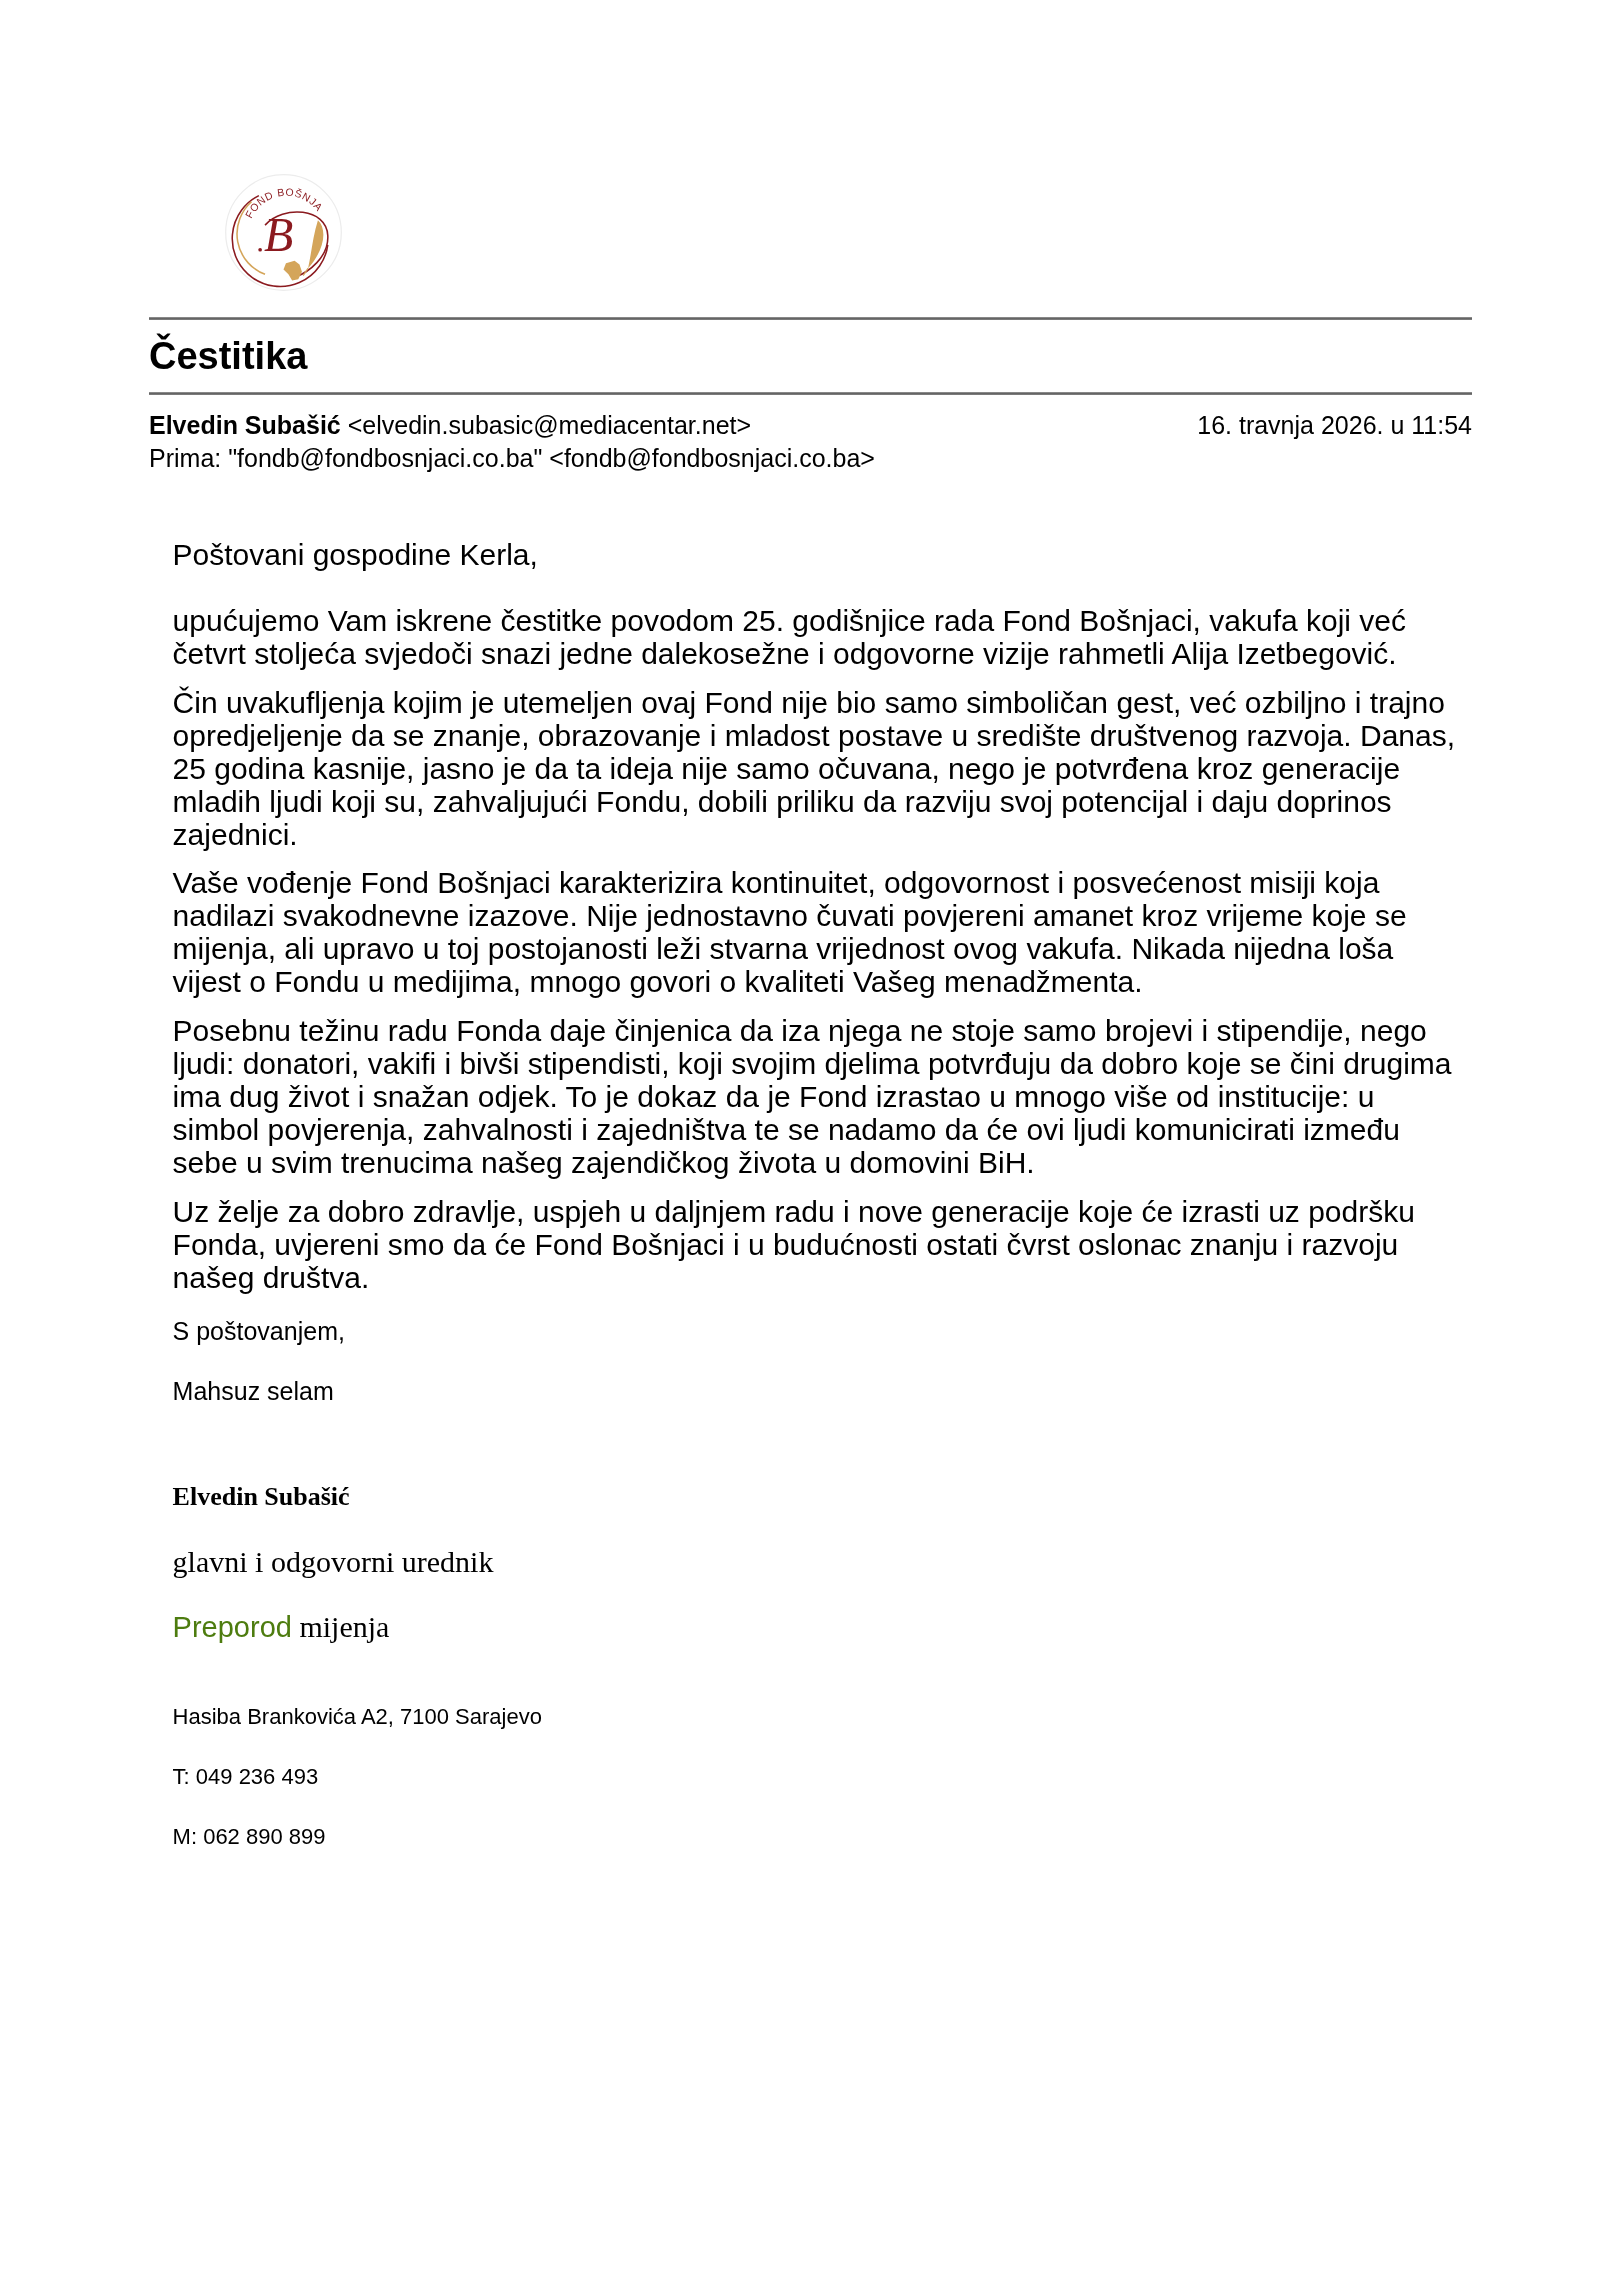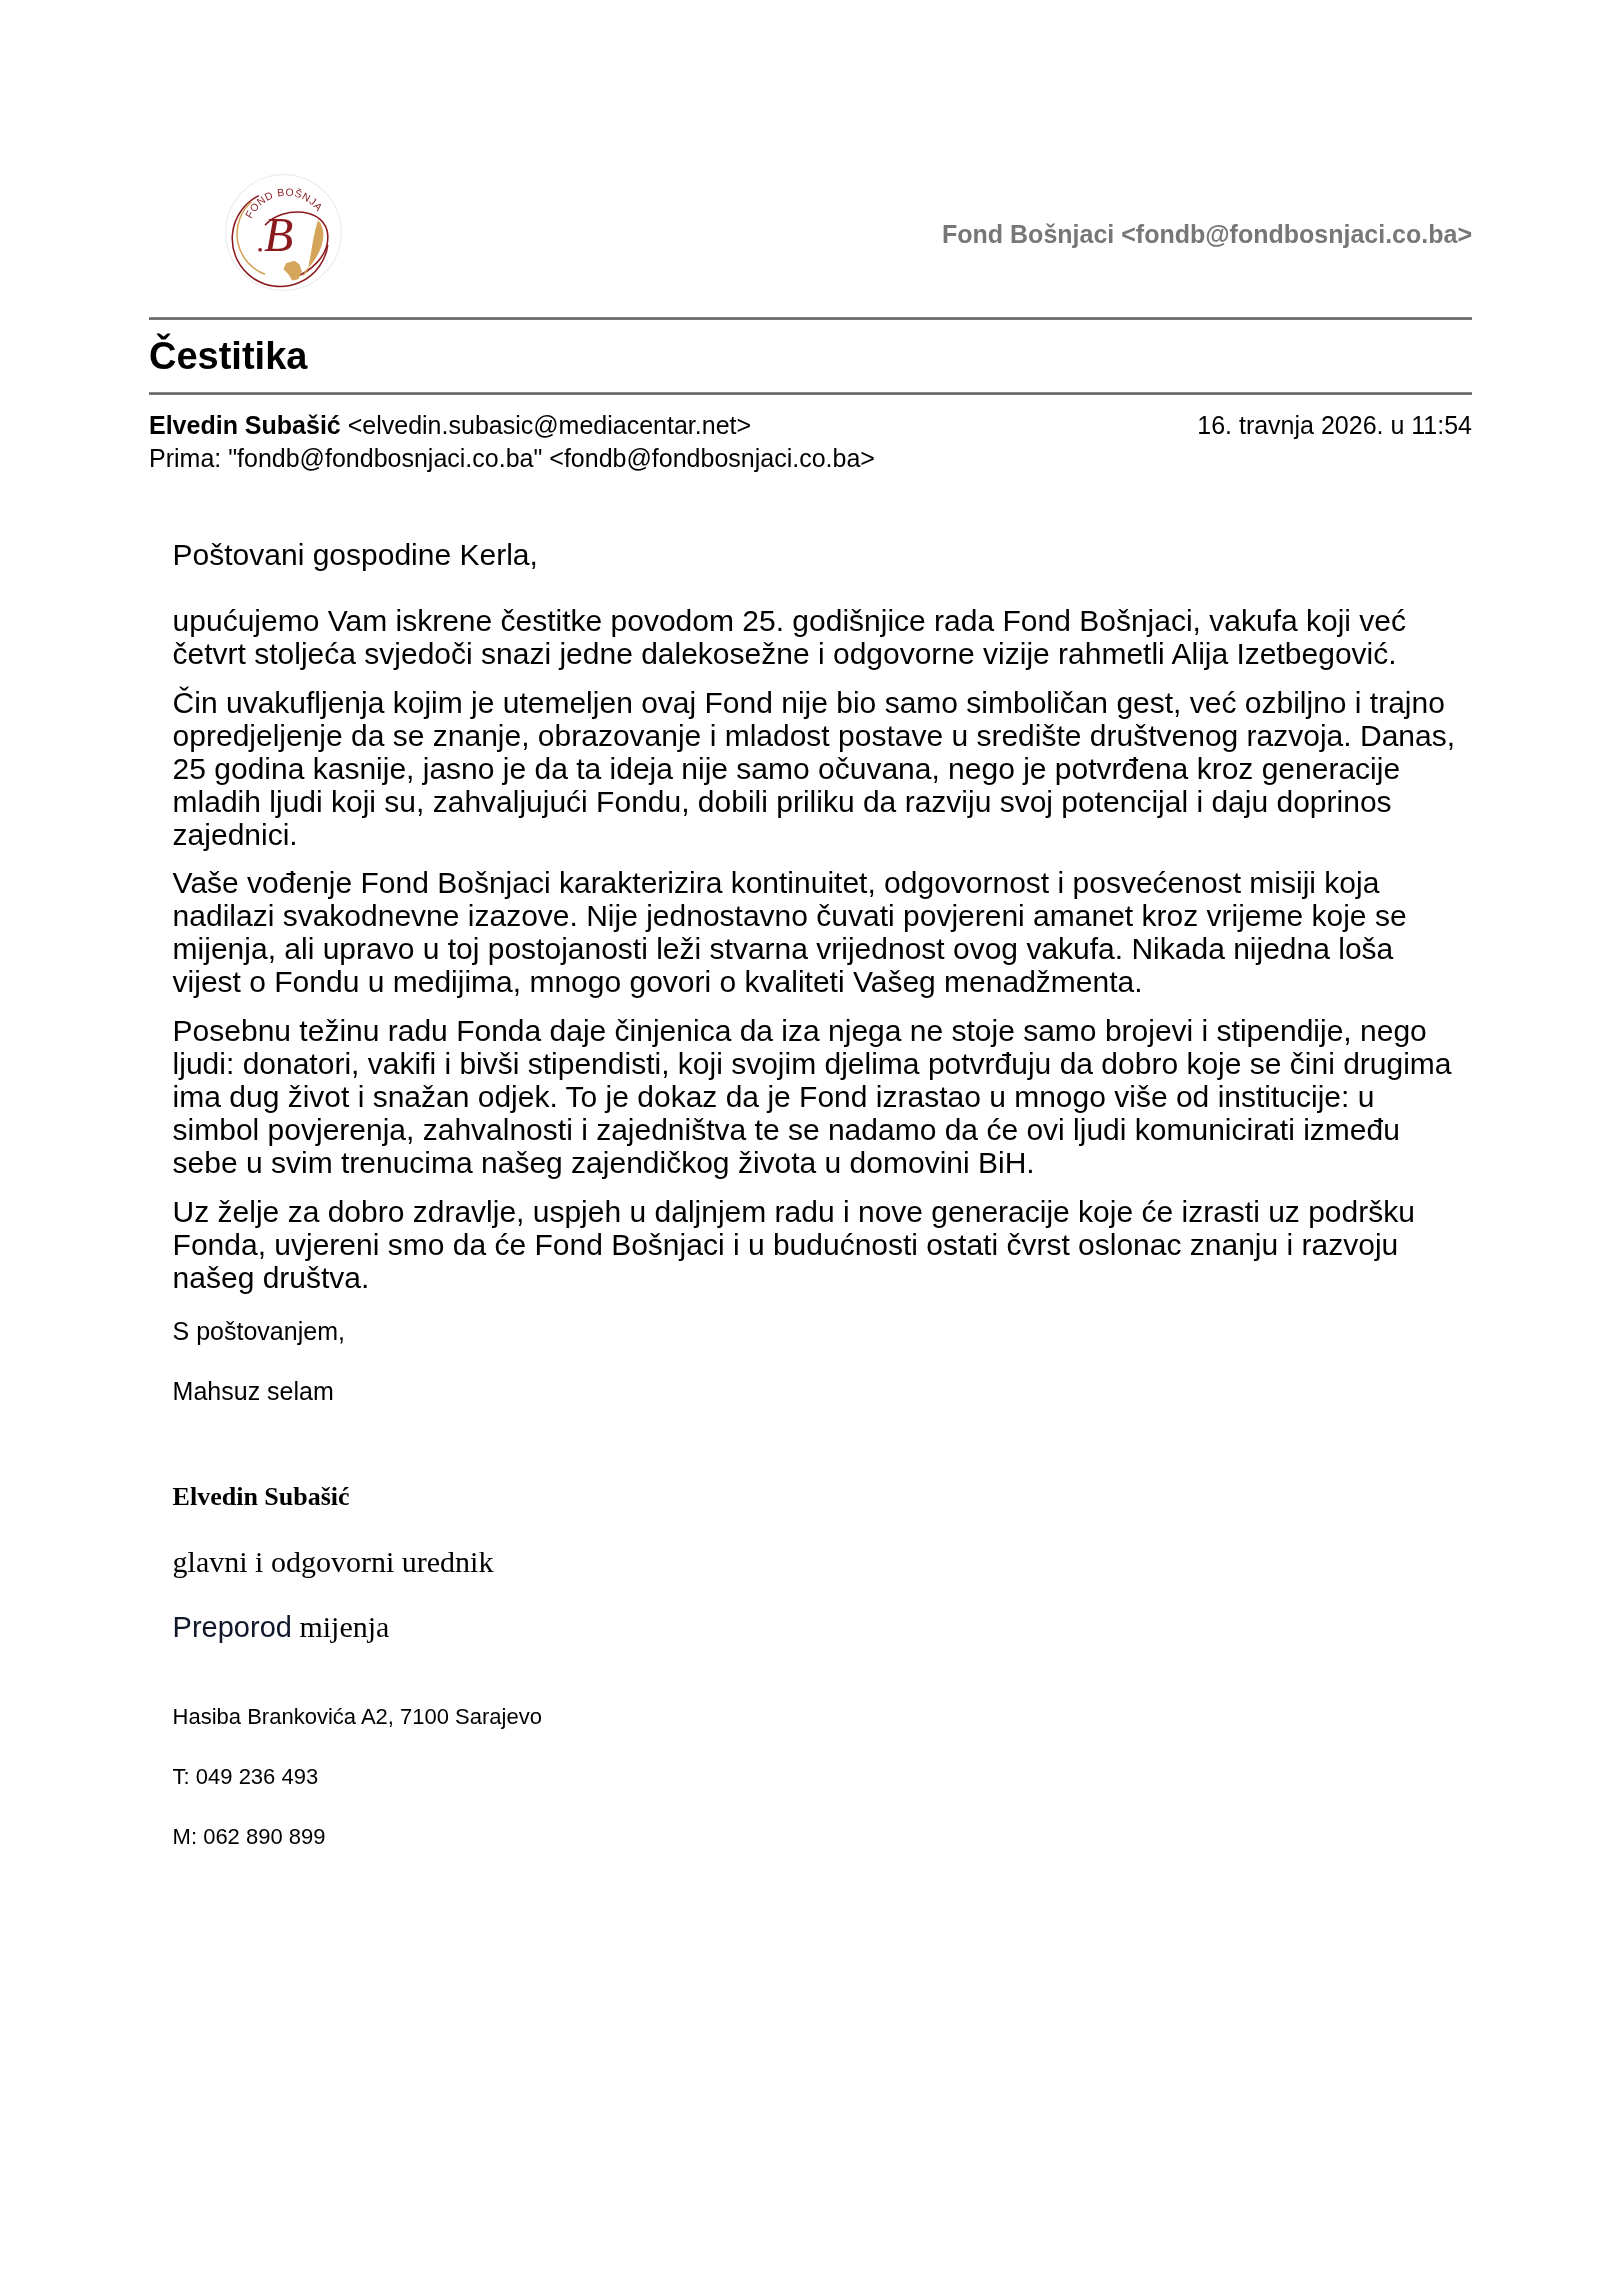--- a/index.html
+++ b/index.html
@@ -122,21 +122,21 @@
     .sig-org {
       position: absolute;
       left: 23.6px;
       top: 1607px;
       line-height: 39px;
       white-space: nowrap;
     }
     .sig-org .org-brand {
       font-family: "Liberation Sans", sans-serif;
       font-size: 29px;
-      color: #0f172a;
+      color: #4d7c0f;
     }
     .sig-org .org-suffix {
       font-family: "Liberation Serif", serif;
       font-size: 30px;
       color: #000000;
     }
     .contact {
       position: absolute;
       left: 23.6px;
       font-size: 22px;
@@ -170,21 +170,20 @@
       <text x="92" y="130" text-anchor="middle" font-family="Liberation Serif, serif" font-style="italic" font-size="78" fill="#8b1a1f">B</text>
       <circle cx="62" cy="128" r="3" fill="#8b1a1f"></circle>
 
       <path d="M 156 80 C 172 95, 166 130, 140 158 C 146 130, 148 105, 156 80 Z" fill="#d4a55a"></path>
       <line x1="140" y1="158" x2="132" y2="170" stroke="#d4a55a" stroke-width="2"></line>
 
       <path d="M 104 150 L 118 146 L 126 152 L 130 164 L 124 176 L 114 178 L 108 168 L 100 160 Z" fill="#d4a55a"></path>
     </svg>
   </div>
 
-  <div class="account">Fond Bošnjaci &lt;fondb@fondbosnjaci.co.ba&gt;</div>
 
   <div class="rule r1"></div>
   <div class="subject">Čestitika</div>
   <div class="rule r2"></div>
 
   <div class="meta from">
     <span class="sender-name">Elvedin Subašić</span>
     <span>&lt;elvedin.subasic@mediacentar.net&gt;</span>
     <span class="date">16. travnja 2026. u 11:54</span>
   </div>

